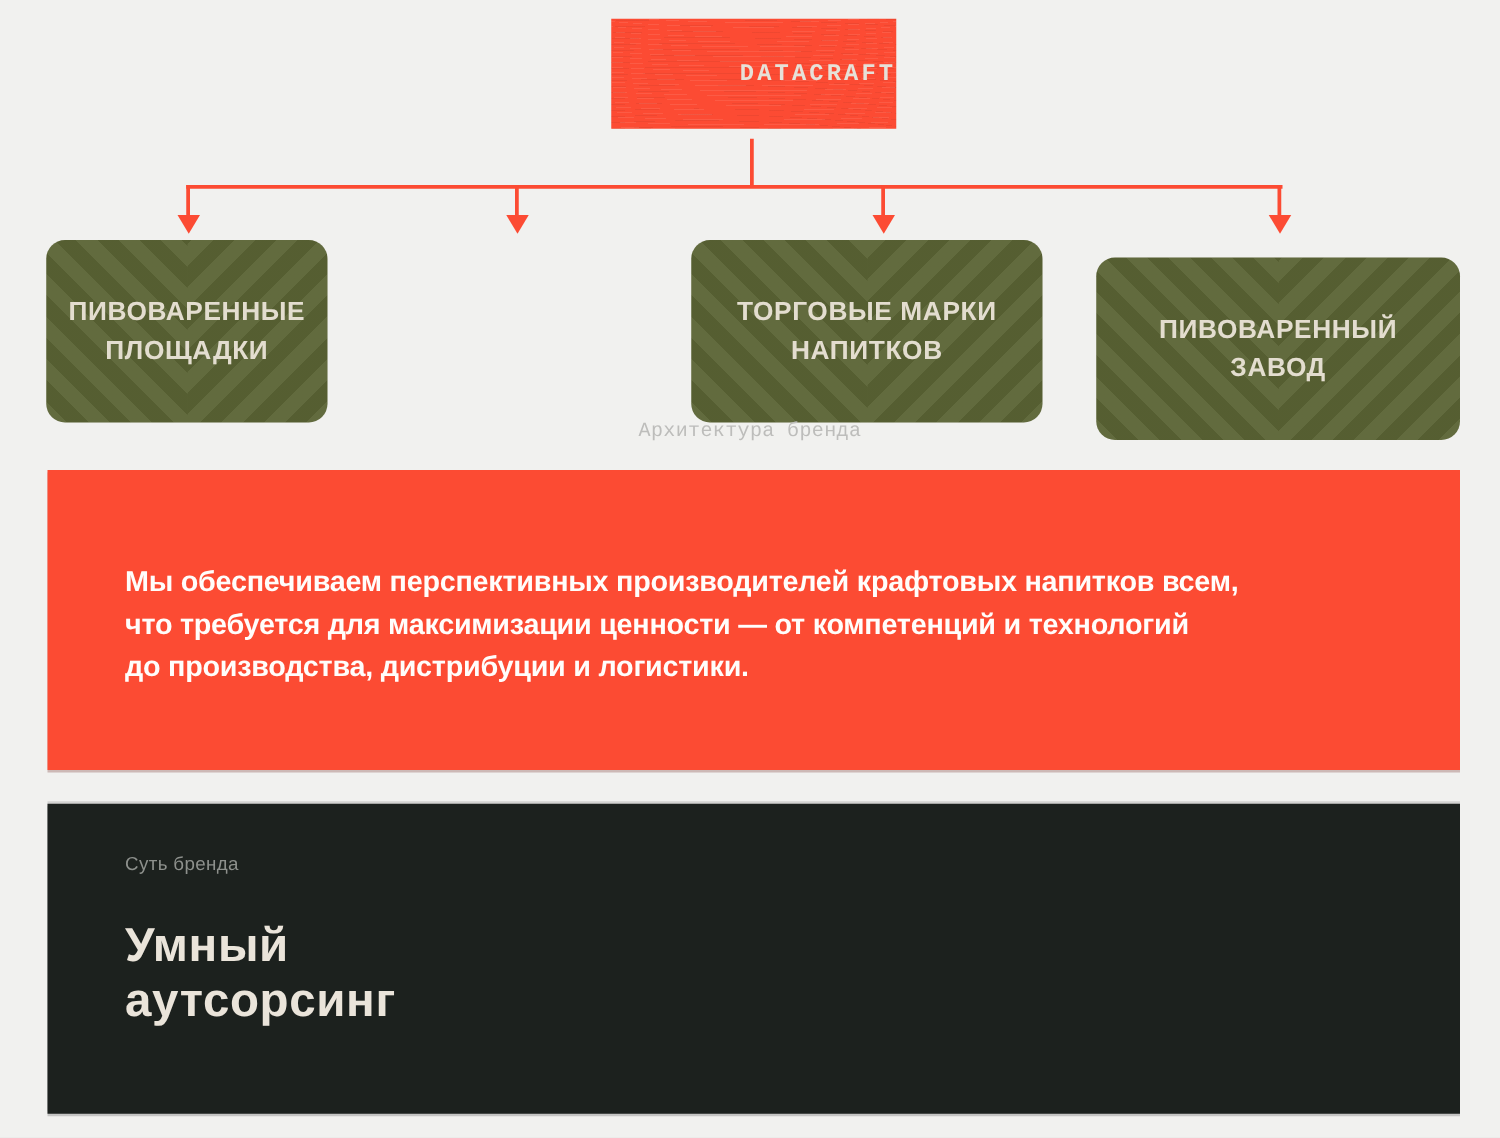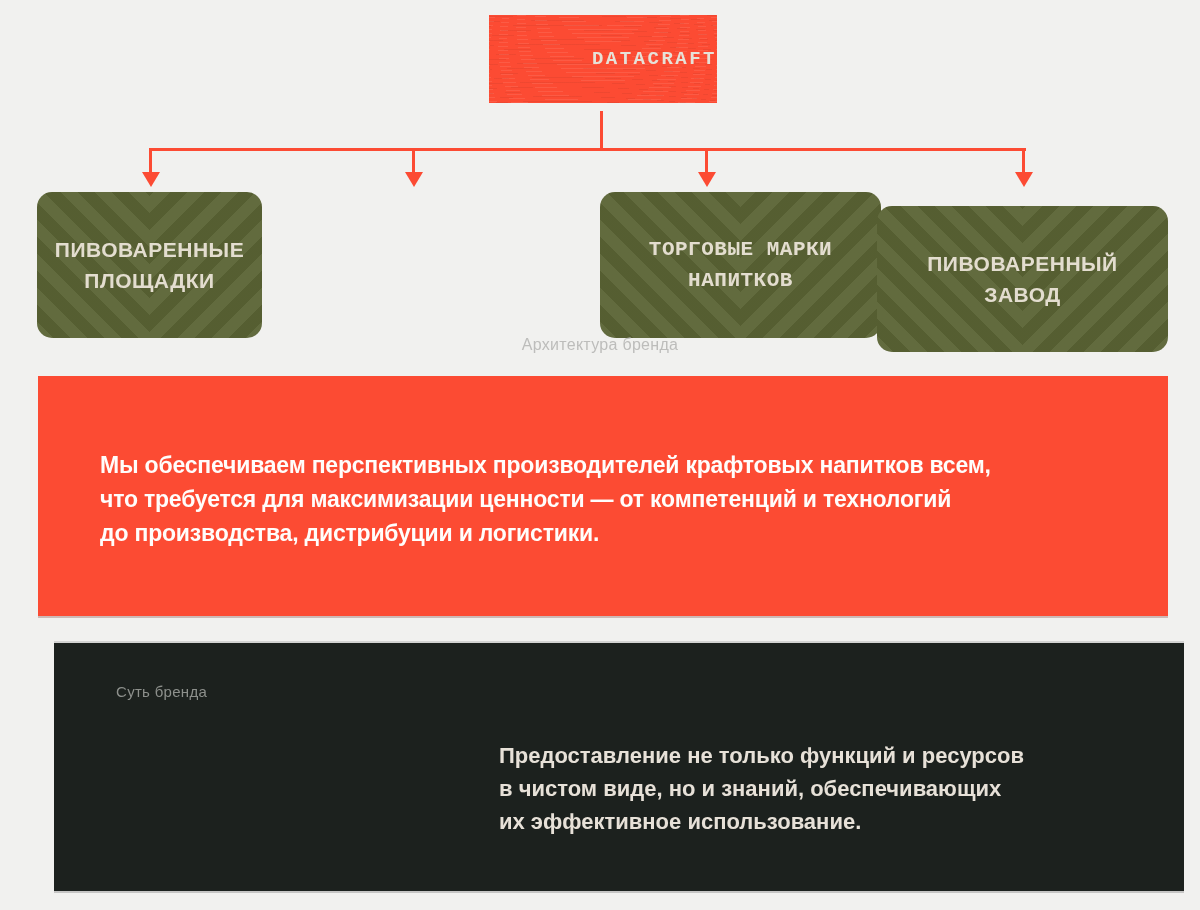--- a/index.html
+++ b/index.html
@@ -58,21 +58,21 @@
   
   .org-node{
     position:absolute;top:192px;height:146px;
     background:var(--olive-green);
     display:flex;align-items:center;justify-content:center;
     overflow:hidden;
     border-radius:15px;
   }
   .node-1{left:37px;width:225px;}
   .node-2{left:292px;width:241px;}
-  .node-3{left:600px;width:281px;font-family:Liberation Mono, monospace;}
+  .node-3{left:553px;width:281px;}
   .node-4{left:877px;width:291px;margin-top:14px;}
   .chevron-overlay{position:absolute;inset:0;}
   .chevron-overlay::before,.chevron-overlay::after{
     content:"";position:absolute;top:0;bottom:0;width:50%;
   }
   .chevron-overlay::before{
     left:0;
     background:repeating-linear-gradient(45deg,
       rgba(255,255,255,0.05) 0 12px, rgba(0,0,0,0.05) 12px 24px);
   }
@@ -83,41 +83,40 @@
   }
   .node-label{
     position:relative;text-align:center;
     color:var(--cream-text);
     font-size:21px;font-weight:700;letter-spacing:0.5px;line-height:31px;
   }
 
   .chart-caption{
     position:absolute;top:336px;left:0;width:100%;
     text-align:center;
-    color:#BDBDBB;font-size:16px;letter-spacing:0.3px;
+    color:#BDBDBB;font-size:16px;letter-spacing:0.3px;font-family:Liberation Mono, monospace;
   }
 
   
   .mission-banner{
     position:absolute;left:38px;top:376px;width:1130px;height:240px;
     background:var(--accent-red);
     box-shadow:0 2px 0 rgba(100,20,10,0.25);
   }
   .mission-text{
     position:absolute;left:62px;top:72px;
     color:#FFFDFB;font-size:23px;font-weight:700;
     line-height:34px;letter-spacing:-0.2px;
   }
 
   
   .essence-panel{
     position:absolute;left:38px;top:643px;width:1130px;height:248px;
     background:var(--dark-panel);
     box-shadow:0 -2px 0 rgba(0,0,0,0.12), 0 2px 0 rgba(0,0,0,0.18);
-    margin-left:16px;
   }
   .essence-label{
     position:absolute;left:62px;top:40px;
     color:#8D908C;font-size:15px;letter-spacing:0.3px;
   }
   .essence-title{
     position:absolute;left:62px;top:92px;
     color:#EAE4DA;font-size:38px;font-weight:700;
     line-height:44px;letter-spacing:0.5px;
   }
@@ -166,18 +165,17 @@
   <div class="chart-caption">Архитектура бренда</div>
 
   <div class="mission-banner">
     <div class="mission-text pre">Мы обеспечиваем перспективных производителей крафтовых напитков всем,
 что требуется для максимизации ценности — от компетенций и технологий
 до производства, дистрибуции и логистики.</div>
   </div>
 
   <div class="essence-panel">
     <div class="essence-label">Суть бренда</div>
-    <div class="essence-description pre">Предоставление не только функций и ресурсов
-в чистом виде, но и знаний, обеспечивающих
-их эффективное использование.</div>
+    <div class="essence-title pre">Умный
+аутсорсинг</div>
   </div>
 
 </div>
 
 </body></html>

